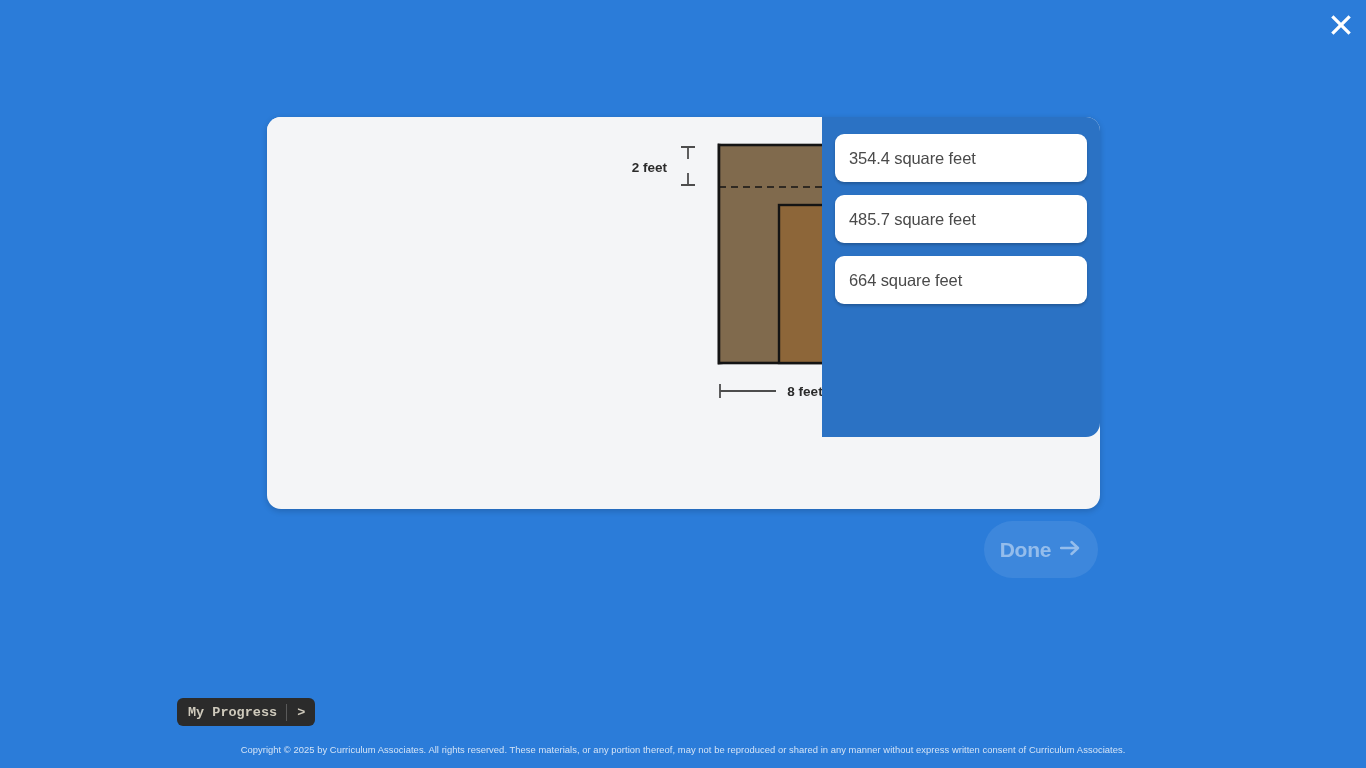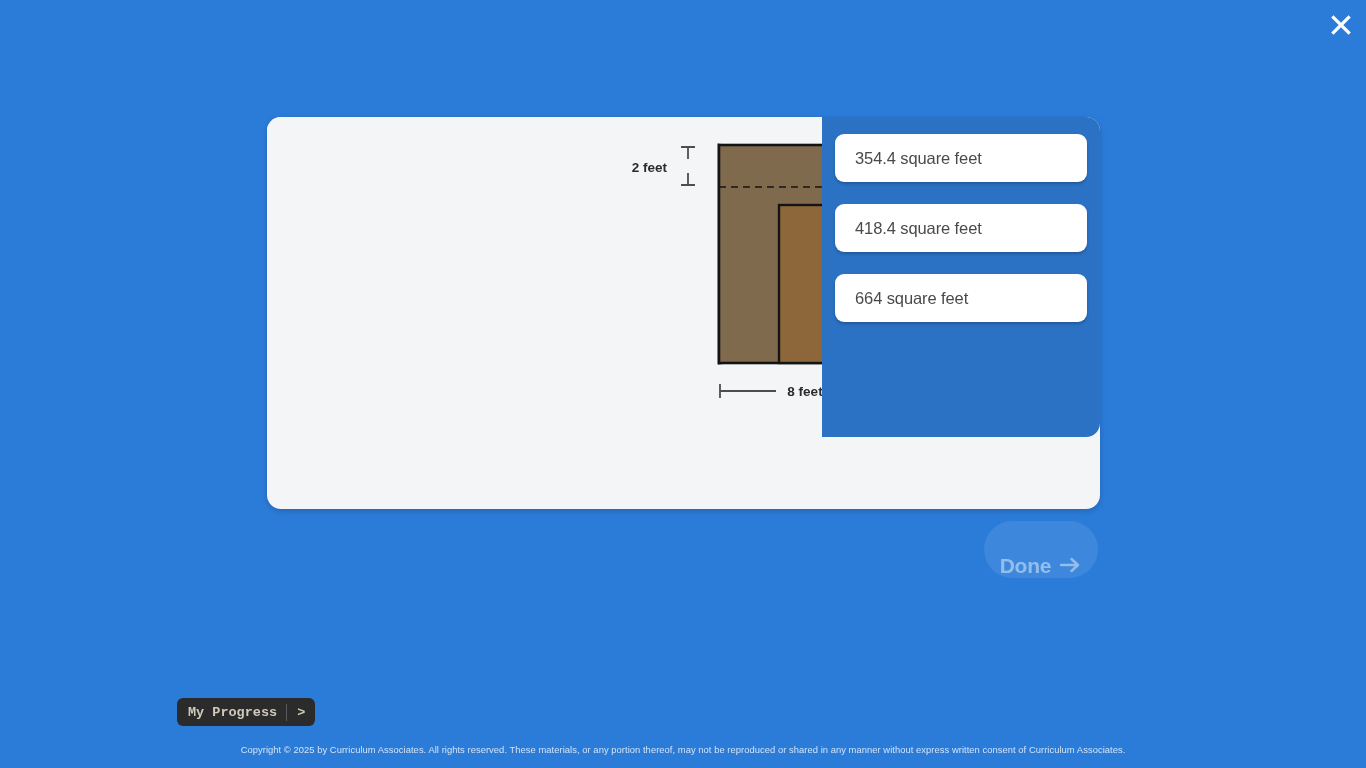--- a/index.html
+++ b/index.html
@@ -65,40 +65,40 @@
   #answers-pane {
     width: 278px;
     background: #2b72c4;
     padding: 17px 13px 0 13px;
     border-bottom-right-radius: 14px;
   }
   .answer-option {
     background: #ffffff;
     border-radius: 9px;
     height: 48px;
-    margin-bottom: 22px;
+    margin-bottom: 13px;
     display: flex;
     align-items: center;
-    padding-left: 20px;
+    padding-left: 14px;
     font-size: 16.5px;
     color: #4a4a4a;
     cursor: pointer;
     box-shadow: 0 2px 3px rgba(0,0,0,.22);
     letter-spacing: -0.1px;
   }
 
   
   #done-btn {
     position: absolute;
     left: 984px; top: 521px;
     width: 114px; height: 57px;
     border-radius: 29px;
     background: rgba(255,255,255,.085);
     display: flex;
-    align-items: flex-end;
+    align-items: center;
     justify-content: center;
     gap: 9px;
     cursor: default;
   }
   #done-label {
     color: rgba(255,255,255,.45);
     font-size: 21px;
     font-weight: 700;
     letter-spacing: -0.2px;
   }
@@ -193,21 +193,21 @@
         <line x1="627" y1="267" x2="627" y2="281" stroke="#4d4d4d" stroke-width="1.8"></line>
         <text x="538" y="279" text-anchor="middle" font-family="Liberation Sans, sans-serif" font-size="13.5" font-weight="700" fill="#2b2b2b">8 feet</text>
       </svg>
     </div>
 
     <div id="answers-pane">
       <div class="answer-option">
         <span>354.4 square feet</span>
       </div>
       <div class="answer-option">
-        <span>418.4 square feet</span>
+        <span>485.7 square feet</span>
       </div>
       <div class="answer-option">
         <span>664 square feet</span>
       </div>
     </div>
 
   </div>
 </div>
 
 <div id="done-btn">

